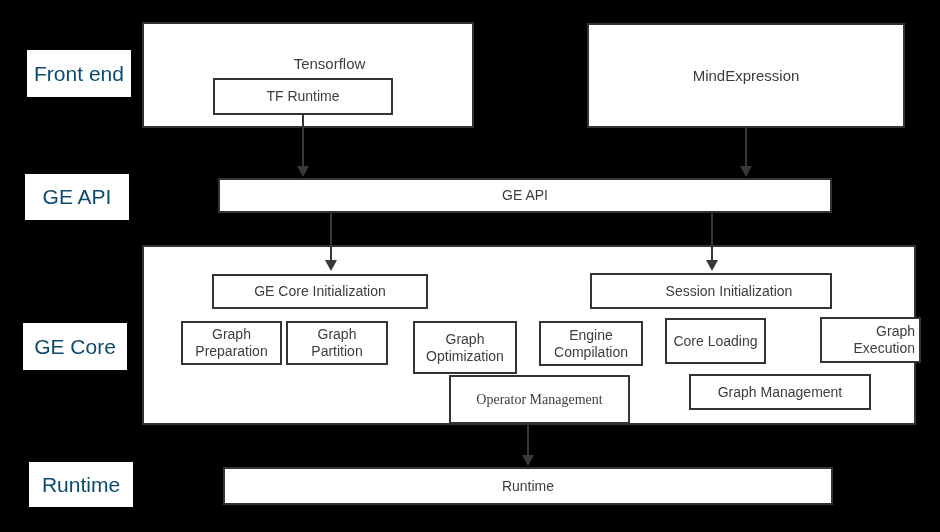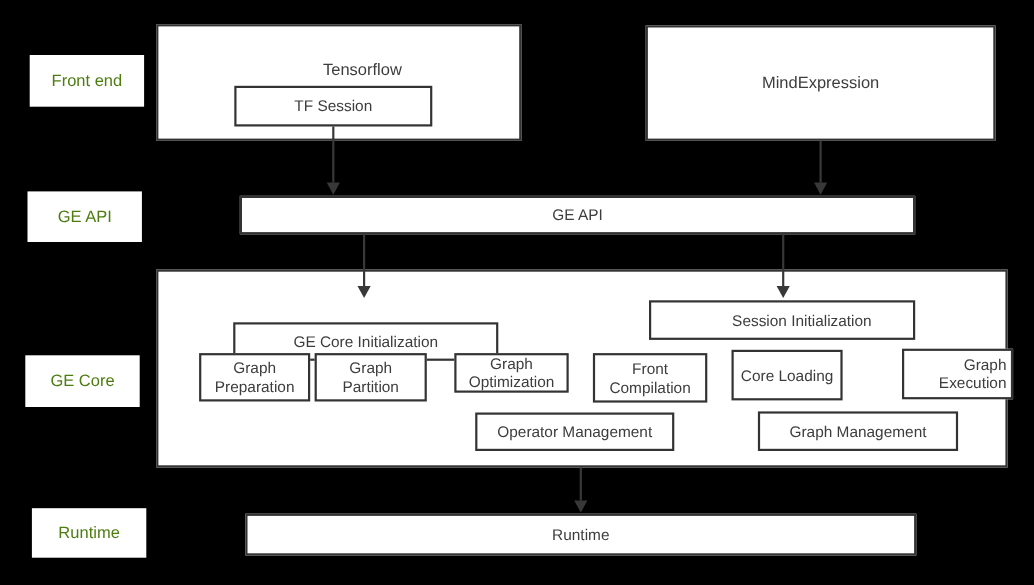--- a/index.html
+++ b/index.html
@@ -14,22 +14,22 @@
     height: 532px;
     background: #000000;
     overflow: hidden;
   }
   .side-label {
     position: absolute;
     background: #ffffff;
     display: flex;
     align-items: center;
     justify-content: center;
-    font-size: 15px;
-    color: #4d7c0f;
+    font-size: 21px;
+    color: #0c4a6e;
   }
   .box {
     position: absolute;
     background: #ffffff;
     border: 2px solid #333333;
   }
   .flexc {
     display: flex;
     align-items: center;
     justify-content: center;
@@ -73,40 +73,40 @@
 
 <div class="canvas">
 
   <div class="side-label" style="left:27px; top:50px; width:104px; height:47px;">Front end</div>
   <div class="side-label" style="left:25px; top:174px; width:104px; height:46px;">GE API</div>
   <div class="side-label" style="left:23px; top:323px; width:104px; height:47px;">GE Core</div>
   <div class="side-label" style="left:29px; top:462px; width:104px; height:45px;">Runtime</div>
 
   <div class="box" style="left:142px; top:22px; width:332px; height:106px;">
     <div class="container-title" style="top:31px;padding-left:43px;">Tensorflow</div>
-    <div class="inner-box" style="left:69px; top:54px; width:180px; height:37px;">TF Session</div>
+    <div class="inner-box" style="left:69px; top:54px; width:180px; height:37px;">TF Runtime</div>
   </div>
 
   <div class="box flexc" style="left:587px; top:23px; width:318px; height:105px; font-size:15px;">MindExpression</div>
 
   <div class="box flexc" style="left:218px; top:178px; width:614px; height:35px;">GE API</div>
 
   <div class="box" style="left:142px; top:245px; width:774px; height:180px;">
 
-    <div class="inner-box" style="left:68px; top:27px; width:241px; height:35px;margin-top:19px;">GE Core Initialization</div>
+    <div class="inner-box" style="left:68px; top:27px; width:216px; height:35px;">GE Core Initialization</div>
     <div class="inner-box" style="left:446px; top:26px; width:242px; height:36px;padding-left:40px;">Session Initialization</div>
 
     <div class="inner-box" style="left:23px; top:74px; width:101px; height:44px;margin-left:14px;">Graph Preparation</div>
     <div class="inner-box" style="left:142px; top:74px; width:102px; height:44px;text-align:center;">Graph Partition</div>
-    <div class="inner-box" style="left:269px; top:74px; width:104px; height:36px;">Graph Optimization</div>
-    <div class="inner-box" style="left:395px; top:74px; width:104px; height:45px;">Front Compilation</div>
+    <div class="inner-box" style="left:269px; top:74px; width:104px; height:53px;">Graph Optimization</div>
+    <div class="inner-box" style="left:395px; top:74px; width:104px; height:45px;">Engine Compilation</div>
     <div class="inner-box" style="left:521px; top:71px; width:101px; height:46px;">Core Loading</div>
     <div class="inner-box" style="left:676px; top:70px; width:101px; height:46px;text-align:right;">Graph Execution</div>
 
-    <div class="inner-box" style="left:288px; top:128px; width:181px; height:35px;">Operator Management</div>
+    <div class="inner-box" style="left:305px; top:128px; width:181px; height:49px;font-family:Liberation Serif, serif;">Operator Management</div>
     <div class="inner-box" style="left:545px; top:127px; width:182px; height:36px;">Graph Management</div>
   </div>
 
   <div class="box flexc" style="left:223px; top:467px; width:610px; height:38px;">Runtime</div>
 
   <svg class="arrows" viewBox="0 0 940 532">
     <g stroke="#383838" stroke-width="2" fill="#383838">
       <g>
         <line x1="303" y1="115" x2="303" y2="166"></line>
         <polygon points="297,166 309,166 303,177" stroke="none"></polygon>

